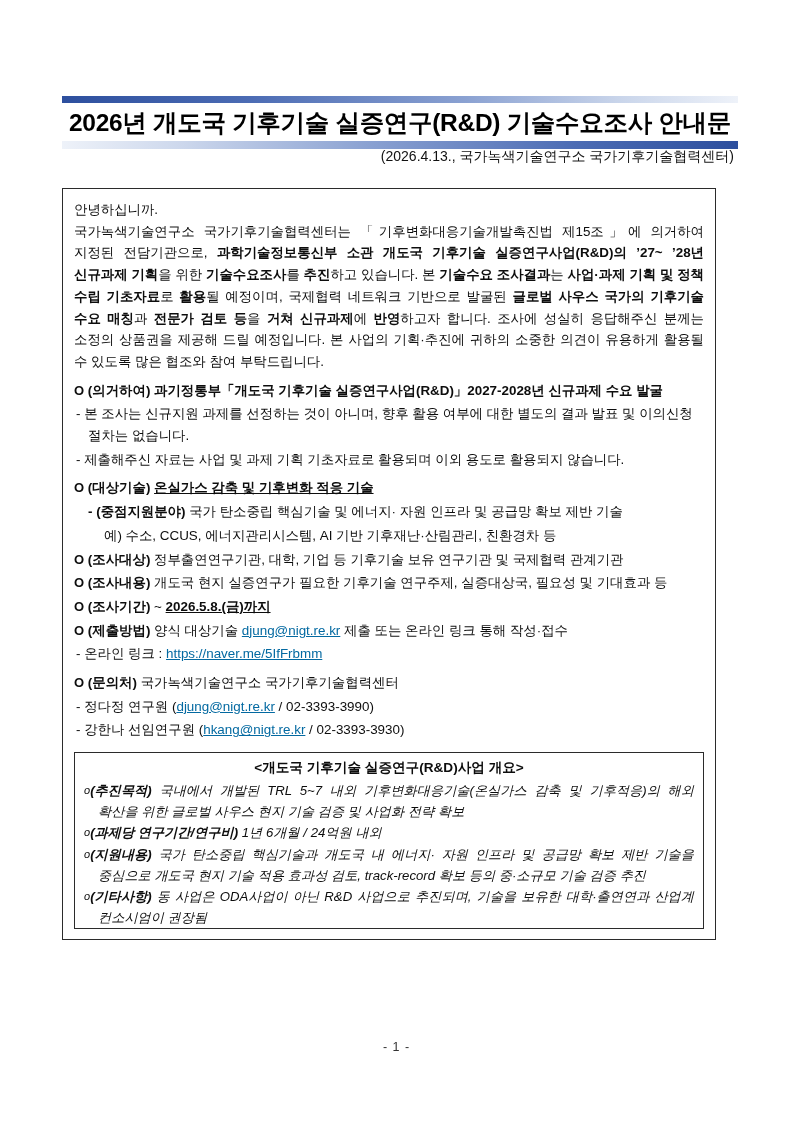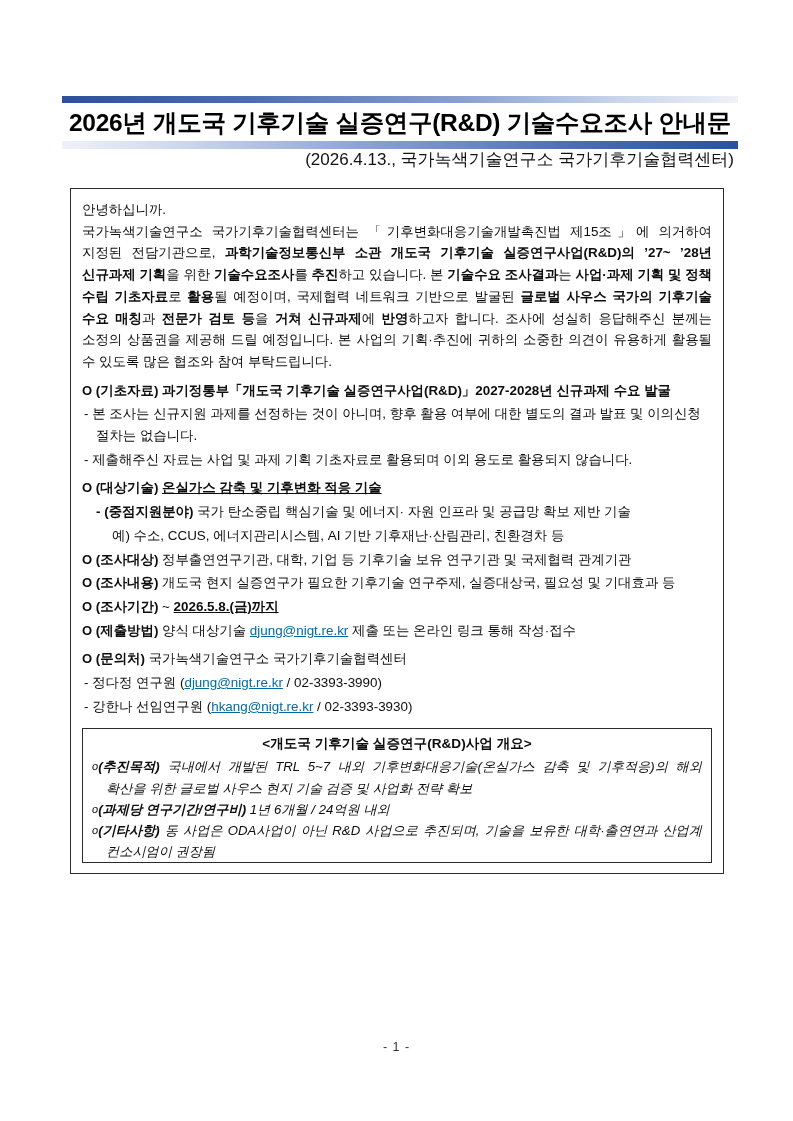--- a/index.html
+++ b/index.html
@@ -50,30 +50,30 @@
     color: #000000;
     white-space: nowrap;
     font-family: "Liberation Sans", "DejaVu Sans", sans-serif;
   }
   .doc-subtitle {
     position: absolute;
     left: 62px;
     top: 148px;
     width: 676px;
     text-align: right;
-    font-size: 17px;
+    font-size: 14px;
     color: #111111;
     padding-right: 4px;
     box-sizing: border-box;
   }
 
   
   .main-box {
     position: absolute;
-    left: 70px;
+    left: 62px;
     top: 188px;
     width: 654px;
     box-sizing: border-box;
     border: 1.4px solid #2b2b2b;
     background: #ffffff;
     padding: 10px 11px 10px 11px;
   }
 
   .para {
     font-size: 13.4px;
@@ -170,47 +170,49 @@
     <div class="rule-bottom"></div>
   </div>
   <div class="doc-subtitle">(2026.4.13., 국가녹색기술연구소 국가기후기술협력센터)</div>
 
   <div class="main-box">
 
     <div class="para">안녕하십니까.</div>
 
     <div class="para"><span> 국가녹색기술연구소 국가기후기술협력센터는 「기후변화대응기술개발촉진법 제15조」에 의거하여 지정된 전담기관으로, </span><b>과학기술정보통신부 소관 개도국 기후기술 실증연구사업(R&amp;D)의 ’27~ ’28년 신규과제 기획</b><span>을 위한 </span><b>기술수요조사</b><span>를 </span><b></b><b>추진</b><span>하고 있습니다. 본 </span><b>기술수요 조사결과</b><span>는 </span><b>사업·과제 기획 및 정책 수립 기초자료</b><span>로 </span><b>활용</b><span>될 예정이며, 국제협력 네트워크 기반으로 발굴된 </span><b>글로벌 사우스 국가의 기후기술 수요 매칭</b><span>과 </span><b>전문가 검토 등</b><span>을 </span><b>거쳐 신규과제</b><span>에 </span><b>반영</b><span>하고자 합니다. 조사에 성실히 응답해주신 분께는 소정의 상품권을 제공해 드릴 예정입니다. 본 사업의 기획·추진에 귀하의 소중한 의견이 유용하게 활용될 수 있도록 많은 협조와 참여 부탁드립니다.</span></div>
 
-    <div class="item-line"><span class="marker-o">O</span> <b>(기초자료)</b> <b>과기정통부「개도국 기후기술 실증연구사업(R&amp;D)」2027-2028년 신규과제 수요 발굴</b></div>
+    <div class="item-line"><span class="marker-o">O</span> <b>(의거하여)</b> <b>과기정통부「개도국 기후기술 실증연구사업(R&amp;D)」2027-2028년 신규과제 수요 발굴</b></div>
     <div class="sub-line">- 본 조사는 신규지원 과제를 선정하는 것이 아니며, 향후 활용 여부에 대한 별도의 결과 발표 및 이의신청 절차는 없습니다.</div>
     <div class="sub-line">- 제출해주신 자료는 사업 및 과제 기획 기초자료로 활용되며 이외 용도로 활용되지 않습니다.</div>
 
     <div class="item-line"><span class="marker-o">O</span> <b>(대상기술)</b> <b class="u">온실가스 감축 및 기후변화 적응 기술</b></div>
     <div class="sub-line deep"><b>- (중점지원분야)</b><span> 국가 탄소중립 핵심기술 및 에너지· 자원 인프라 및 공급망 확보 제반 기술</span></div>
     <div class="sub-line exam">예) 수소, CCUS, 에너지관리시스템, AI 기반 기후재난·산림관리, 친환경차 등</div>
 
     <div class="item-line tight"><span class="marker-o">O</span> <b>(조사대상)</b><span> 정부출연연구기관, 대학, 기업 등 기후기술 보유 연구기관 및 국제협력 관계기관</span></div>
 
     <div class="item-line tight"><span class="marker-o">O</span> <b>(조사내용)</b><span> 개도국 현지 실증연구가 필요한 기후기술 연구주제, 실증대상국, 필요성 및 기대효과 등</span></div>
 
     <div class="item-line tight"><span class="marker-o">O</span> <b>(조사기간)</b><span> ~ </span><b class="u">2026.5.8.(금)까지</b></div>
 
     <div class="item-line tight"><span class="marker-o">O</span> <b>(제출방법)</b><span> 양식 대상기술 </span><a class="link" href="#">djung@nigt.re.kr</a><span> 제출 또는 온라인 링크 통해 작성·접수</span></div>
+    <div class="sub-line"><span>- 온라인 링크 : </span><a class="link" href="#">https://naver.me/5IfFrbmm</a></div>
 
     <div class="item-line"><span class="marker-o">O</span> <b>(문의처)</b><span> 국가녹색기술연구소 국가기후기술협력센터</span></div>
     <div class="sub-line"><span>- 정다정 연구원 (</span><a class="link" href="#">djung@nigt.re.kr</a><span> / 02-3393-3990)</span></div>
     <div class="sub-line"><span>- 강한나 선임연구원 (</span><a class="link" href="#">hkang@nigt.re.kr</a><span> / 02-3393-3930)</span></div>
 
     <div class="inner-box">
       <div class="inner-title">&lt;개도국 기후기술 실증연구(R&amp;D)사업 개요&gt;</div>
 
       <div class="inner-line"><span class="marker-small">o</span><b>(추진목적)</b><span> 국내에서 개발된 TRL 5~7 내외 기후변화대응기술(온실가스 감축 및 기후적응)의 해외 확산을 위한 글로벌 사우스 현지 기술 검증 및 사업화 전략 확보</span></div>
 
       <div class="inner-line"><span class="marker-small">o</span><b>(과제당 연구기간/연구비)</b><span> 1년 6개월 / 24억원 내외</span></div>
 
+      <div class="inner-line"><span class="marker-small">o</span><b>(지원내용)</b><span> 국가 탄소중립 핵심기술과 개도국 내 에너지· 자원 인프라 및 공급망 확보 제반 기술을 중심으로 개도국 현지 기술 적용 효과성 검토, track-record 확보 등의 중·소규모 기술 검증 추진</span></div>
 
       <div class="inner-line"><span class="marker-small">o</span><b>(기타사항)</b><span> 동 사업은 ODA사업이 아닌 R&amp;D 사업으로 추진되며, 기술을 보유한 대학·출연연과 산업계 컨소시엄이 권장됨</span></div>
     </div>
 
   </div>
 
   <div class="page-number">- 1 -</div>
 
 </div>
 

